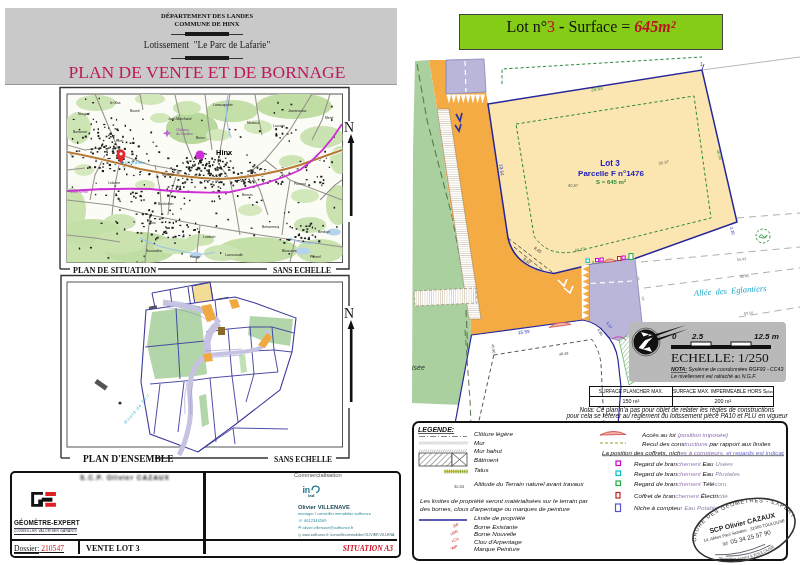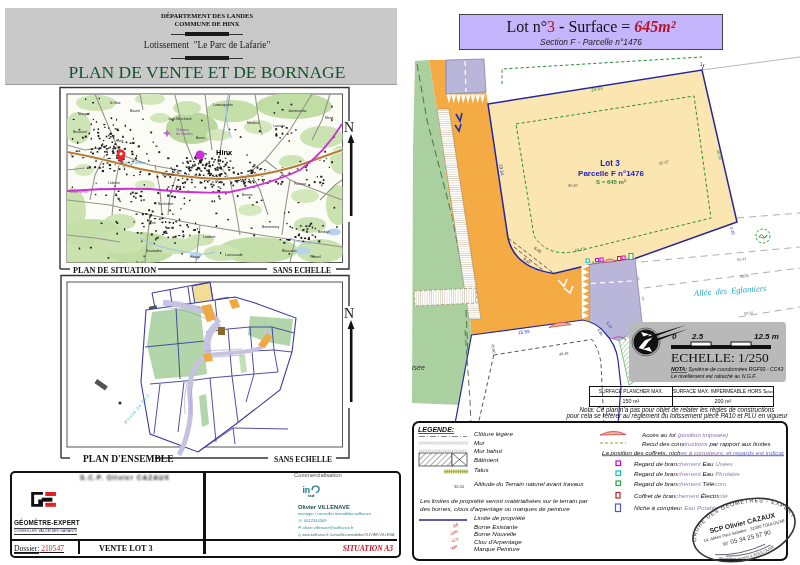--- a/index.html
+++ b/index.html
@@ -17,21 +17,21 @@
  <div class="abs" style="left:14px;top:0;width:44px;height:4px;background:#1a1a1a"></div>
 </div>
 
 <div class="abs ser" style="left:11px;top:40px;width:392px;text-align:center;font-size:9.3px;color:#222;">Lotissement&nbsp; "Le Parc de Lafarie"</div>
 
 <div class="abs" style="left:171px;top:56px;width:72px;height:4px;">
  <div class="abs" style="left:0;top:1.5px;width:72px;height:1px;background:#333"></div>
  <div class="abs" style="left:14px;top:0;width:44px;height:4px;background:#1a1a1a"></div>
 </div>
 
-<div class="abs ser" style="left:11px;top:62px;width:392px;text-align:center;font-size:17.5px;color:#14532d;letter-spacing:0px;">PLAN DE VENTE ET DE BORNAGE</div>
+<div class="abs ser" style="left:11px;top:62px;width:392px;text-align:center;font-size:17.5px;color:#be185d;letter-spacing:0px;">PLAN DE VENTE ET DE BORNAGE</div>
 
 <svg class="abs" style="left:0;top:0" width="800" height="565" viewBox="0 0 800 565">
 <defs>
       <clipPath id="mapclip">
         <rect x="67" y="94" width="275.5" height="168.5"></rect>
       </clipPath>
     </defs>
 <rect x="67" y="94" width="275.5" height="168.5" fill="#fcfcf7" stroke="#555" stroke-width="1"></rect>
 <g clip-path="url(#mapclip)">
 <g>
@@ -951,23 +951,22 @@
 <rect x="586" y="259" width="3.4" height="3.4" fill="#fff" stroke="#00c0c8" stroke-width="1"></rect>
 <rect x="595.5" y="258.5" width="3.2" height="3.2" fill="#fff" stroke="#cc00cc" stroke-width="1"></rect>
 <rect x="600" y="258" width="3.2" height="3.2" fill="#fff" stroke="#cc00cc" stroke-width="1"></rect>
 <rect x="617.5" y="256.5" width="3.4" height="4" fill="#fff" stroke="#bb2222" stroke-width="1"></rect>
 <rect x="622" y="256" width="3.2" height="3.2" fill="#fff" stroke="#cc00cc" stroke-width="1"></rect>
 <rect x="629" y="253.5" width="4" height="6" fill="#fff" stroke="#22aa44" stroke-width="1"></rect>
 </g>
 <text x="412" y="370" font-size="7" font-style="italic" fill="#333">isée</text>
 </svg>
 
-<div class="abs" style="left:459px;top:14px;width:262px;height:34px;border:1px solid #444;background:#c4b5fd;text-align:center;">
+<div class="abs" style="left:459px;top:14px;width:262px;height:34px;border:1px solid #444;background:#84cc16;text-align:center;">
  <div class="ser" style="font-size:16px;margin-top:3px;color:#111;">Lot n°<span style="color:#bb1122">3</span> <b>-</b> Surface = <span style="color:#bb1122;font-weight:bold;font-style:italic;">645m²</span></div>
- <div style="font-size:8.4px;font-style:italic;color:#222;margin-top:1px;">Section F - Parcelle n°1476</div>
 </div>
 
 <div class="abs" style="left:629px;top:322px;width:157px;height:60px;background:#b9b9b9;border-radius:4px;"></div>
 <svg class="abs" style="left:629px;top:322px" width="157" height="60" viewBox="0 0 157 60">
 
  <g>
  <circle cx="17" cy="20" r="12.5" fill="#111"></circle>
  <circle cx="17" cy="20" r="14" fill="none" stroke="#555" stroke-width="0.8"></circle>
  <path d="M9.5,26 L21,12 L14.5,14.5 L12,10 L25,13.5 L14,27 L20.5,25 L23,30 Z" fill="#fff"></path>
  <polygon points="14,19 57,3 17,15" fill="#111"></polygon>
@@ -1143,21 +1142,21 @@
 <text x="3" y="11" font-size="11" font-weight="bold" fill="#1d7a8c" font-family="Liberation Sans,sans-serif">in</text>
 <path d="M15,8 Q15.5,2 20.5,3 Q25,4 23.5,8.5 Q22.5,11 20,11" fill="none" stroke="#1d7a8c" stroke-width="1.7"></path>
 <text x="10" y="17" font-size="5.5" font-weight="bold" fill="#16535e">iad</text>
 </svg>
 <div class="abs" style="left:298px;top:503.5px;font-size:5.8px;font-weight:bold;color:#1d4a56;">Olivier VILLENAVE</div>
 <div class="abs" style="left:298px;top:510.5px;font-size:4px;color:#2a8a9a;">manager / conseiller immobilier iadfrance</div>
 <div class="abs" style="left:298px;top:518px;font-size:4px;color:#2a8a9a;">☏ 0612344569</div>
 <div class="abs" style="left:298px;top:525px;font-size:4px;color:#2a8a9a;">✉ olivier.villenave@iadfrance.fr</div>
 <div class="abs" style="left:298px;top:532.5px;font-size:3.6px;color:#3a6a74;">◎ www.iadfrance.fr /conseiller-immobilier/OLIVIER.VILLENA</div>
 <div class="abs ser" style="left:14px;top:544px;font-size:7.6px;color:#111;text-decoration:underline;"><span style="border-bottom:1px solid #333;">Dossier:</span> <span style="color:#cc2222;">210547</span></div>
-<div class="abs ser" style="left:86px;top:543.5px;font-size:8.2px;font-weight:bold;color:#111;margin-left:13px;">VENTE LOT 3</div>
+<div class="abs ser" style="left:86px;top:543.5px;font-size:8.2px;font-weight:bold;color:#111;">VENTE LOT 3</div>
 <div class="abs ser" style="left:212px;top:543.5px;font-size:10px;color:#111;margin-top:20px;">27/11/2023</div>
 <div class="abs ser" style="left:310px;top:544px;width:83px;text-align:right;font-size:7.5px;font-weight:bold;font-style:italic;color:#cc1122;">SITUATION A3</div>
 
 <svg class="abs" style="left:688px;top:494px" width="112" height="71" viewBox="0 0 112 71">
 <g transform="rotate(-14 56 36)">
 <ellipse cx="56" cy="36" rx="52" ry="30" fill="none" stroke="#333" stroke-width="1.6"></ellipse>
 <path id="stTop" d="M7,38 A49,27 0 0 1 105,36" fill="none"></path>
 <text font-size="5.6" fill="#333" letter-spacing="0.8"><textPath href="#stTop" startOffset="2">ORDRE DES GÉOMÈTRES - EXPERTS</textPath></text>
 <text x="56" y="31" text-anchor="middle" font-size="6.8" font-weight="bold" fill="#222">SCP Olivier CAZAUX</text>
 <text x="56" y="38" text-anchor="middle" font-size="4.2" fill="#333">14, Allées Paul Sabatier&nbsp;&nbsp;&nbsp;31000 TOULOUSE</text>

